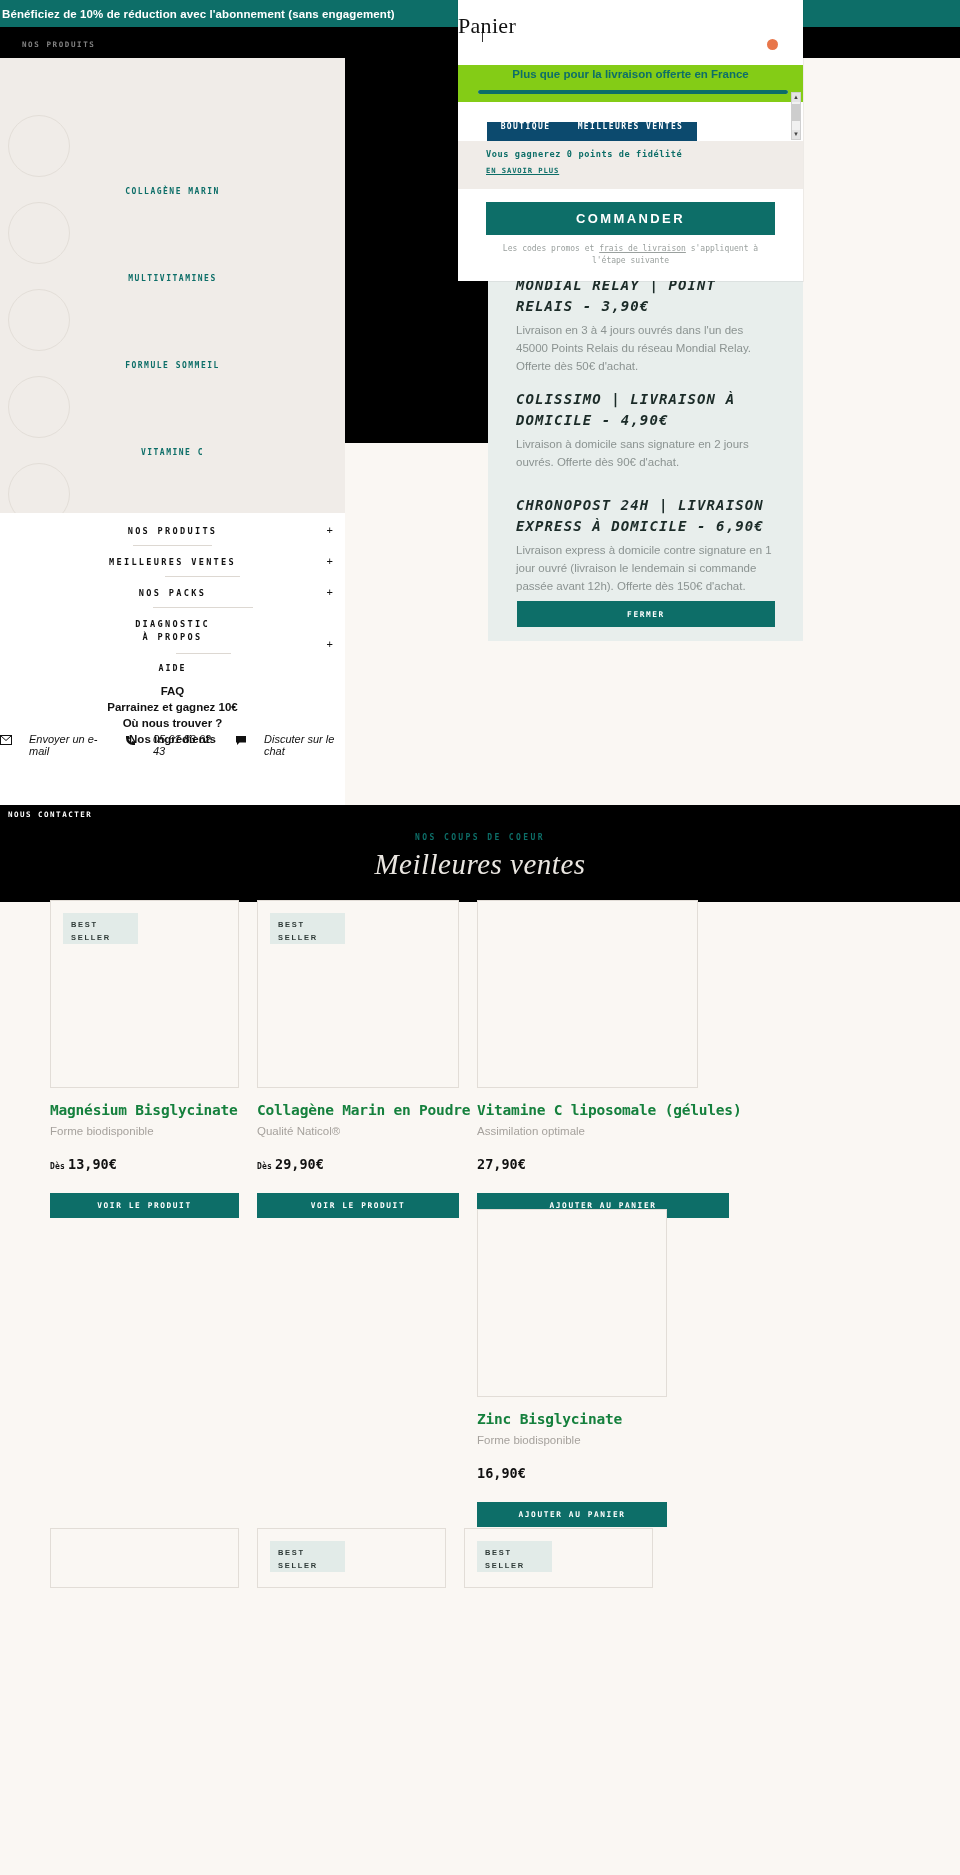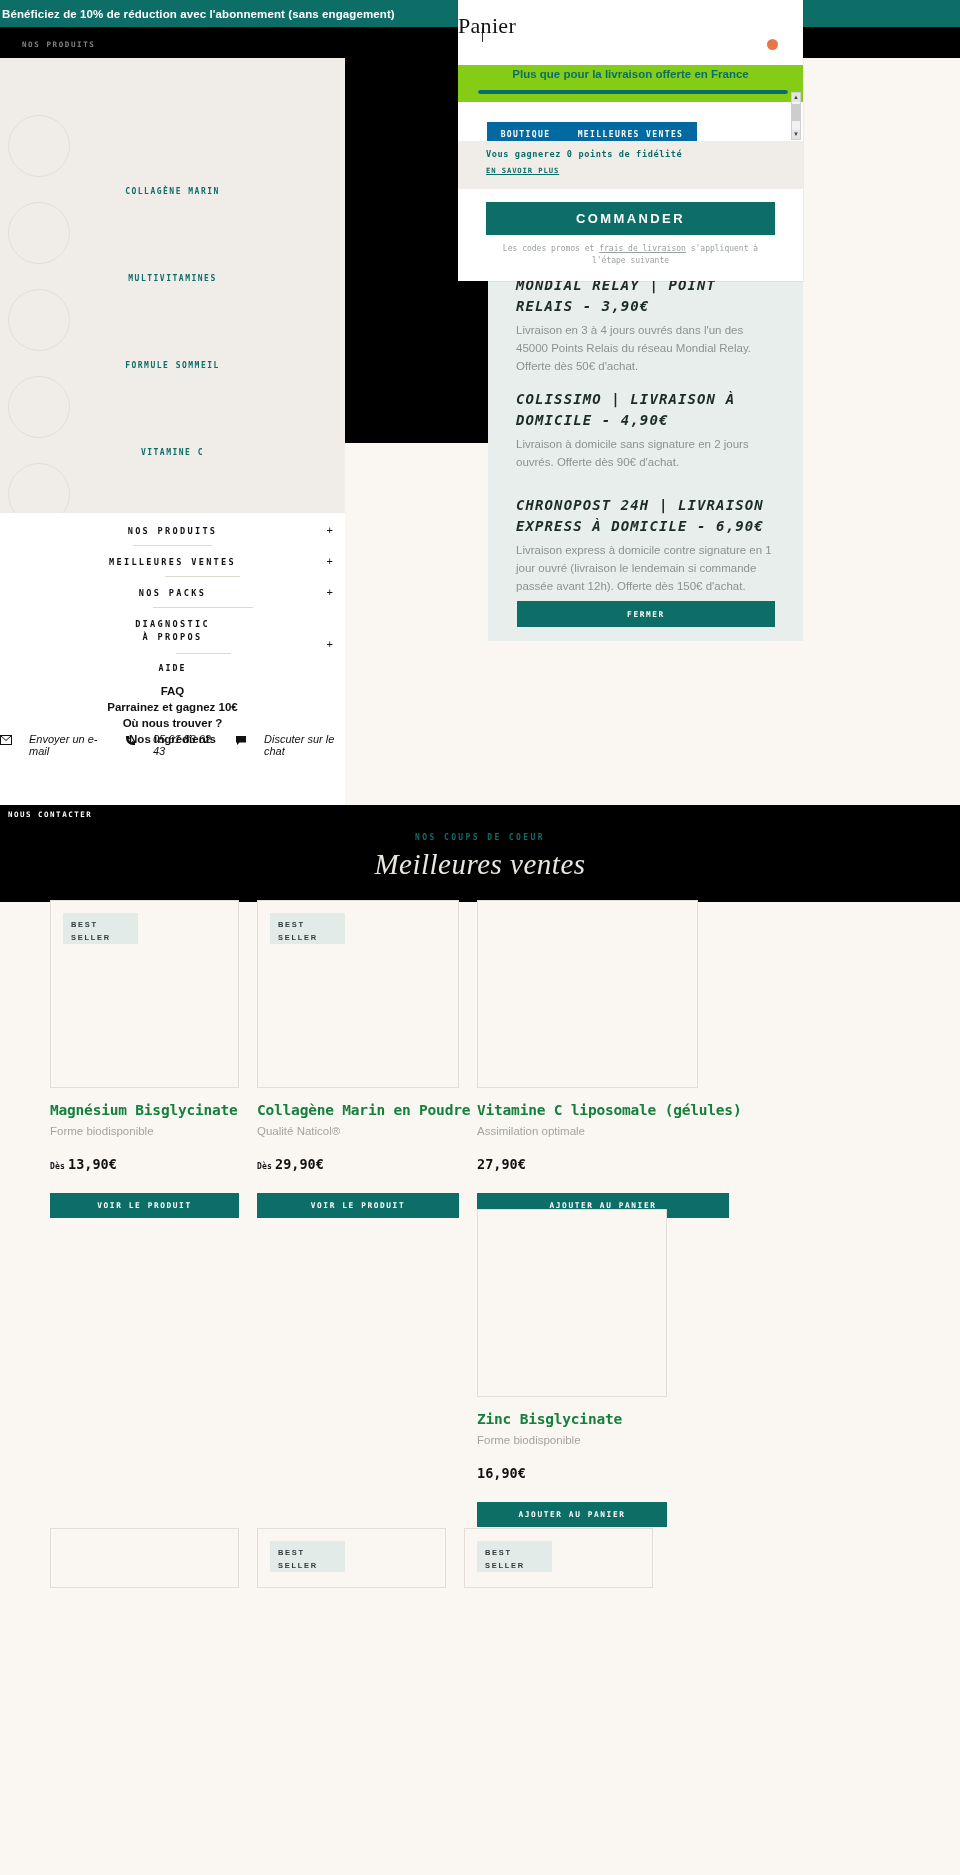--- a/index.html
+++ b/index.html
@@ -144,21 +144,21 @@
   .ship-bar-fill { width: 100%; height: 100%; background: #0d6e68; border-radius: 2px; }
 
   .cart-body { position: absolute; left: 0; top: 91px; width: 345px; height: 50px; background: #fff; }
   .cart-empty {
     position: absolute; left: 0; top: 13px; width: 345px; text-align: center;
     font-family: "DejaVu Sans Mono", monospace; font-size: 9px;
     letter-spacing: 1.7px; font-weight: 700; color: #111;
   }
   .cart-chips {
     position: absolute; left: 29px; top: 122px; width: 210px; height: 24px;
-    background: #0369a1; display: flex; align-items: center; justify-content: space-around;
+    background: #0c4a6e; display: flex; align-items: flex-start; justify-content: space-around;
   }
   .chip {
     font-family: "DejaVu Sans Mono", monospace; font-size: 8px;
     letter-spacing: 1.4px; font-weight: 700; color: #fff; cursor: pointer;
   }
   .cart-scroll {
     position: absolute; right: 2px; top: 92px; width: 10px; height: 48px; background: #f1f1f1;
     border: 1px solid #cfcfcf;
   }
   .cart-scroll .thumb { position: absolute; left: 0; top: 11px; width: 8px; height: 17px; background: #cdcdcd; }

